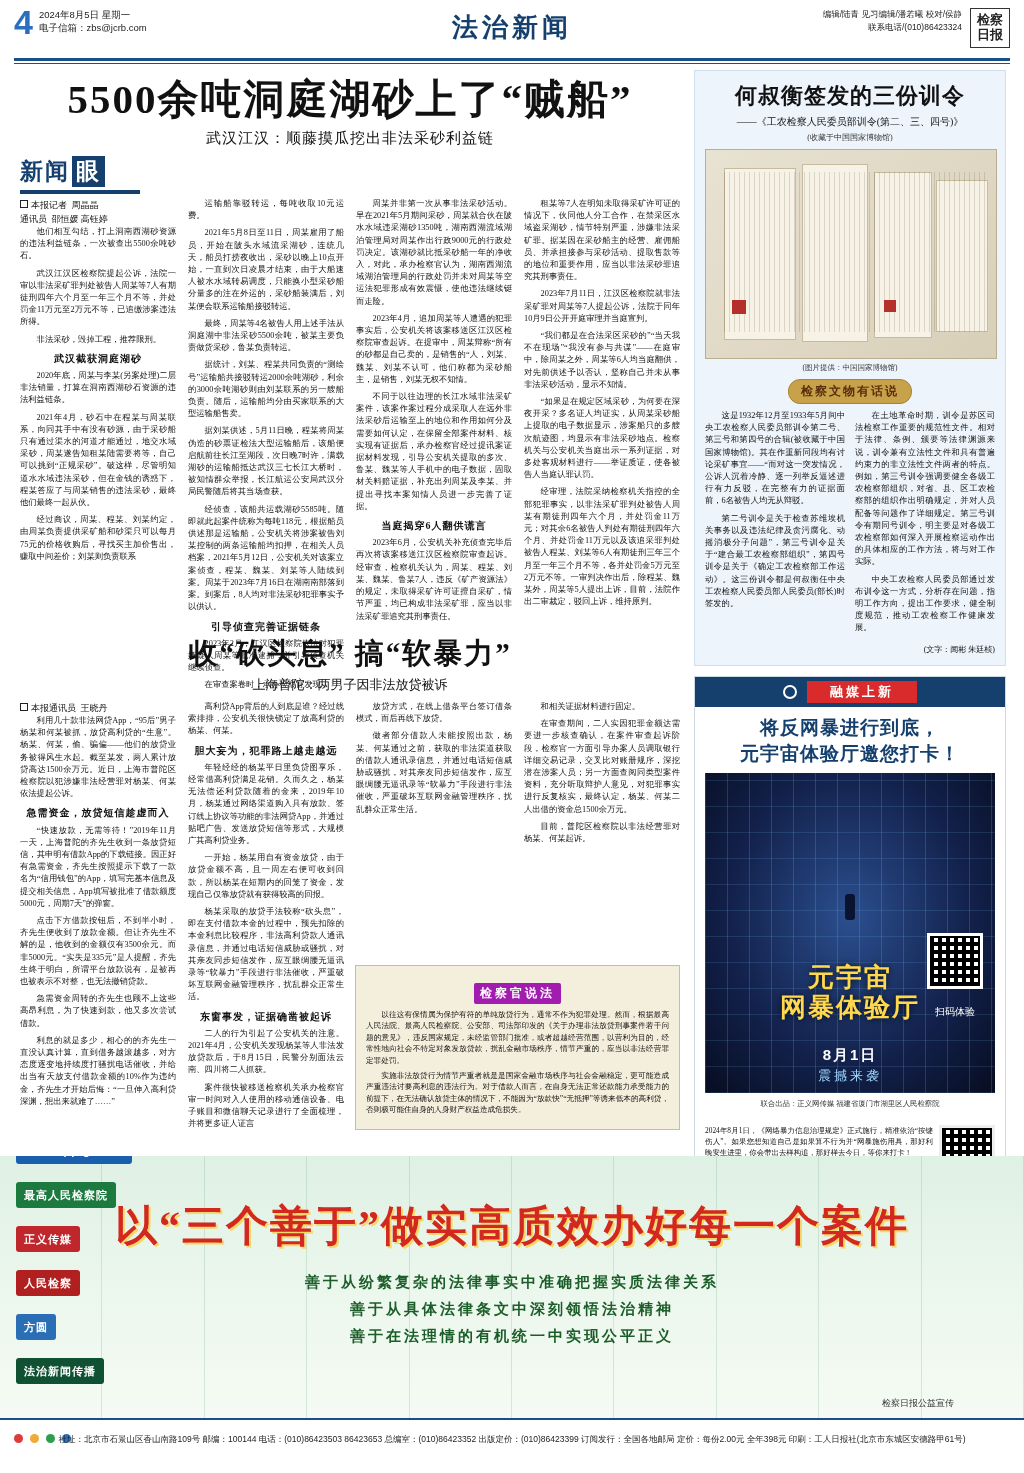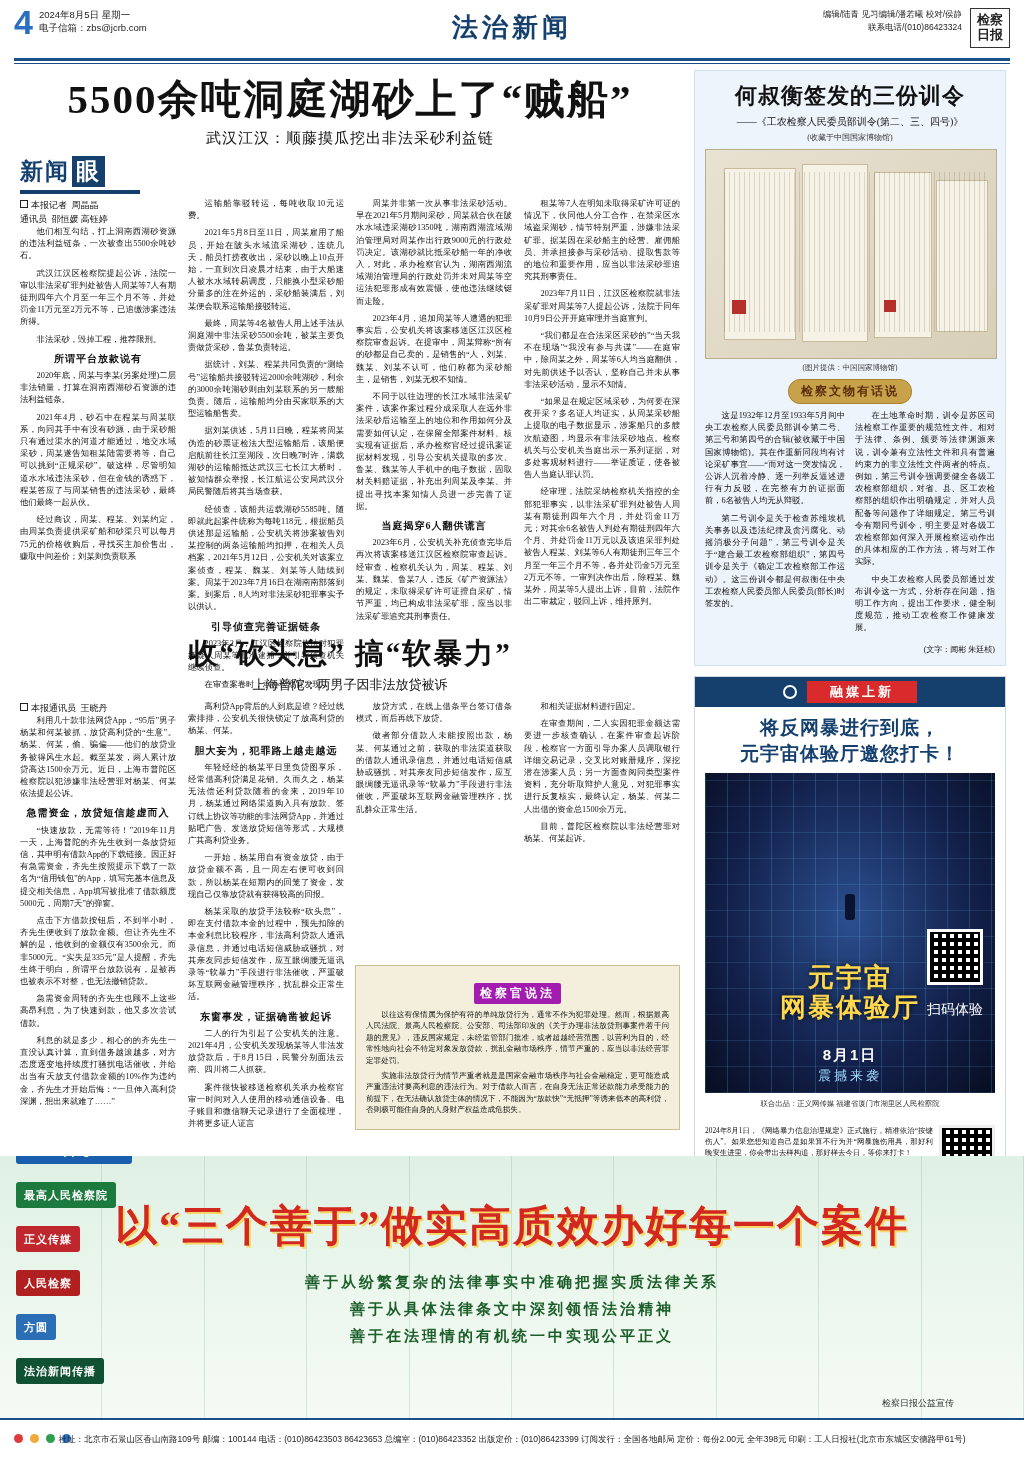--- a/index.html
+++ b/index.html
@@ -153,21 +153,21 @@
 
     <div class="lead-cols">
       <div class="c col-text">
         <div class="byline">
           <div><span style="border:1px solid #222;display:inline-block;width:8px;height:8px;margin-right:3px;"></span><span>本报记者</span>&nbsp;&nbsp;<span>周晶晶</span></div>
           <div><span>通讯员</span>&nbsp;&nbsp;<span>邵恒媛    高钰婷</span></div>
         </div>
         <p>他们相互勾结，打上洞南西湖砂资源的违法利益链条，一次被查出5500余吨砂石。</p>
         <p>武汉江汉区检察院提起公诉，法院一审以非法采矿罪判处被告人周某等7人有期徒刑四年六个月至一年三个月不等，并处罚金11万元至2万元不等，已追缴涉案违法所得。</p>
         <p>非法采砂，毁掉工程，推荐限刑。</p>
-        <div class="sub-h">所谓平台放款说有</div>
+        <div class="sub-h">武汉截获洞庭湖砂</div>
         <p>2020年底，周某与李某(另案处理)二层非法销量，打算在洞南西湖砂石资源的违法利益链条。</p>
         <p>2021年4月，砂石中在程某与周某联系，向同其手中有没有砂源，由于采砂船只有通过渠水的河道才能通过，地交水域采砂，周某遂告知租某陆需要将等，自己可以挑到“正规采砂”。破这样，尽管明知道水水域违法采砂，但在金钱的诱惑下，程某答应了与周某销售的违法采砂，最终他们最终一起从伙。</p>
         <p>经过商议，周某、程某、刘某约定，由周某负责提供采矿船和砂渠只可以每月75元的价格收购后，寻找买主加价售出，赚取中间差价；刘某则负责联系</p>
       </div>
       <div class="c col-text">
         <p>运输船靠驳转运，每吨收取10元运费。</p>
         <p>2021年5月8日至11日，周某雇用了船员，开始在陂头水域流采湖砂，连统几天，船员打捞夜收出，采砂以晚上10点开始，一直到次日凌晨才结束，由于大船速人被水水域转易调度，只能换小型采砂船分量多的注在外运的，采砂船装满后，刘某便会联系运输船接驳转运。</p>
         <p>最终，周某等4名被告人用上述手法从洞庭湖中非法采砂5500余吨，被某主要负责做货采砂，鲁某负责转运。</p>
         <p>据统计，刘某、程某共同负责的“测绘号”运输船共接驳转运2000余吨湖砂，利余的3000余吨湖砂则由刘某联系的另一艘船负责。随后，运输船均分由买家联系的大型运输船售卖。</p>
         <p>据刘某供述，5月11日晚，程某将周某伪造的砂票证检法大型运输船后，该船便启航前往长江至湖段，次日晚7时许，满载湖砂的运输船抵达武汉三七长江大桥时，被知情群众举报，长江航运公安局武汉分局民警随后将其当场查获。</p>
@@ -289,21 +289,21 @@
           repeating-linear-gradient(0deg, rgba(120,200,255,.14) 0 1px, transparent 1px 26px);"></div>
       <div style="position:absolute;left:50%;top:42%;width:10px;height:26px;background:#0a1330;transform:translate(-50%,-50%);border-radius:3px;"></div>
       <div class="ptitle">
         <div>元宇宙</div>
         <div>网暴体验厅</div>
       </div>
       <div class="pdate">8月1日</div>
       <div class="psub">震撼来袭</div>
       <div style="position:absolute;right:12px;bottom:74px;text-align:center;">
         <div class="qr"></div>
-        <div style="color:#fff;font-family:Liberation Mono, monospace;font-size:14px;margin-top:16px;">扫码体验</div>
+        <div style="color:#fff;font-family:Liberation Mono, monospace;font-size:10px;margin-top:16px;">扫码体验</div>
       </div>
     </div>
 
     <div class="rm-credit" style="padding-top:6px;">联合出品：正义网传媒   福建省厦门市湖里区人民检察院</div>
 
     <div class="rm-bottom">
       <div class="rm-note">
         <div>2024年8月1日，《网络暴力信息治理规定》正式施行，精准依治“按键伤人”。如果您想知道自己是如果算不行为并“网暴施伤用具，那好利晚安生进里，你会带出去样构追，那好样去今日，等你来打卡！</div>
         <div style="text-align:right;margin-top:3px;">(杨柳  徐晴子  李佳慧  韩韬)</div>
       </div>

